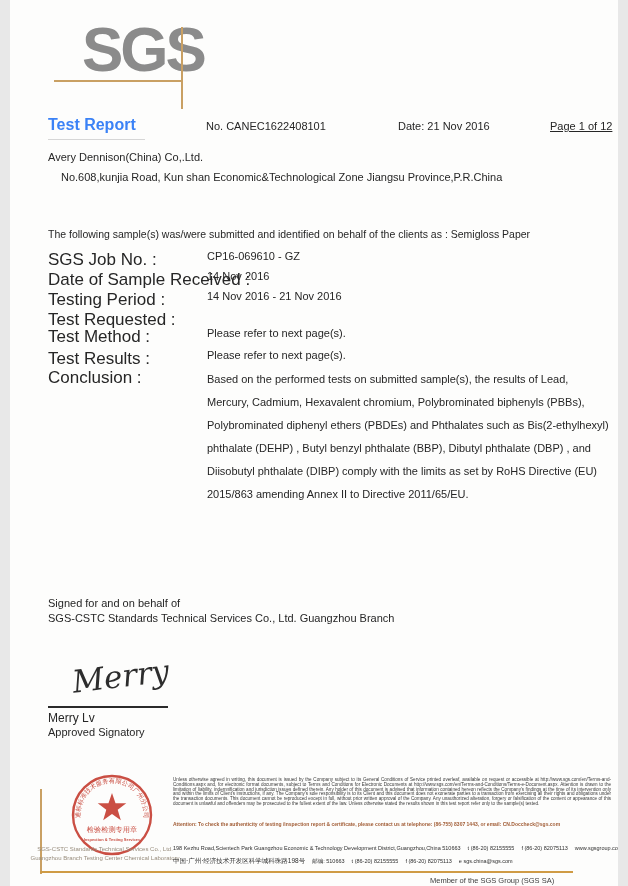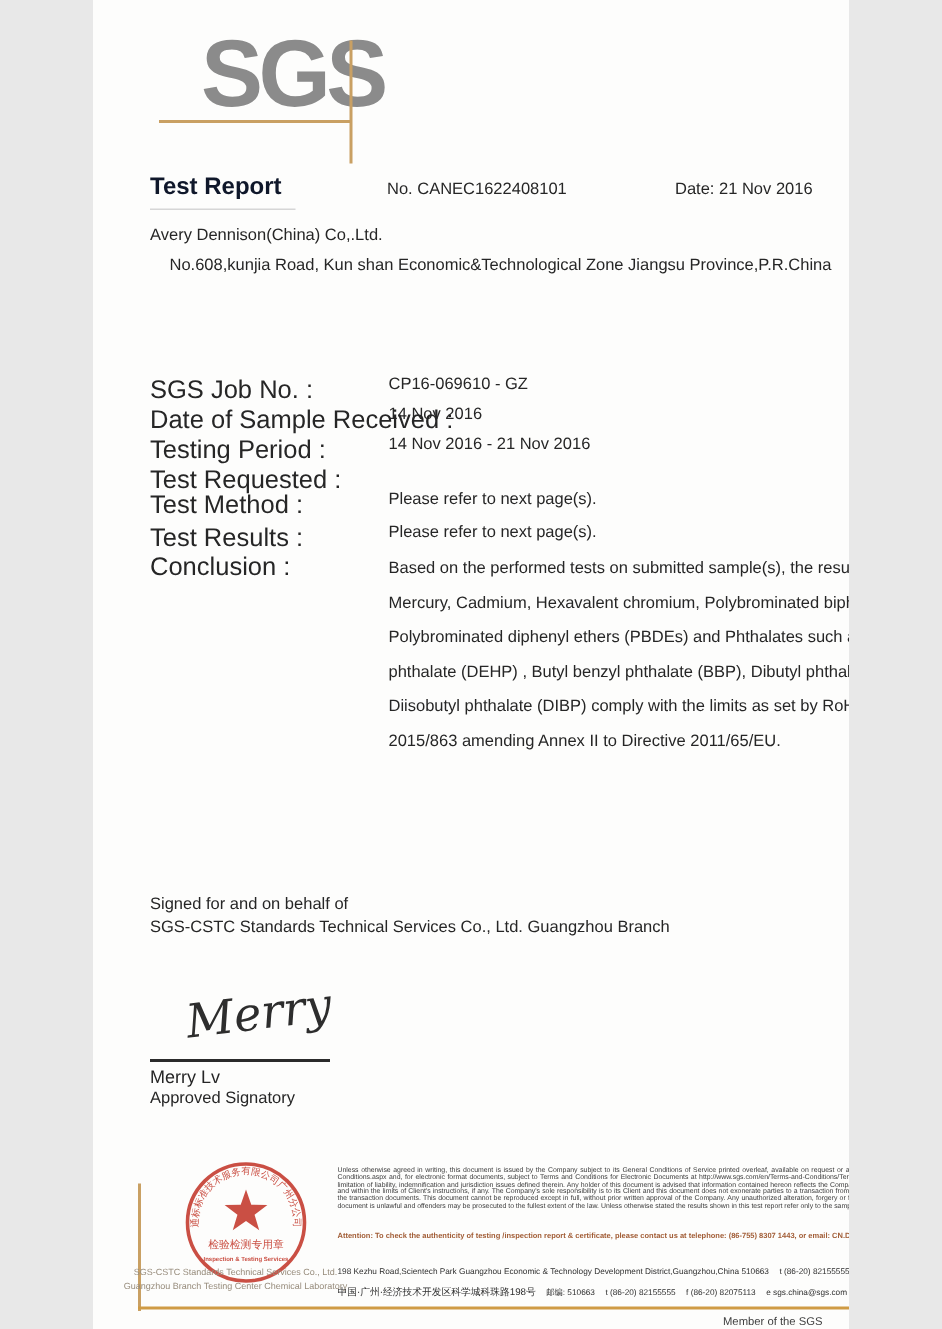--- a/index.html
+++ b/index.html
@@ -1,37 +1,37 @@
 <!DOCTYPE html>
 <html><head>
 <meta charset="utf-8">
 <style>
   * { margin:0; padding:0; box-sizing:border-box; }
   html,body { background:#e8e8e8; }
   .page {
     position:relative;
-    width:504px; height:886px;
+    width:608px; height:886px;
     margin:0 auto;
     background:#fdfdfc;
     overflow:hidden;
     font-family:"Liberation Sans", sans-serif;
     color:#262626;
   }
   
   .logo-text {
     position:absolute; left:72px; top:18px;
     font-size:62px; font-weight:bold; letter-spacing:-3px;
     color:#8b8b8b; line-height:64px;
     transform:scaleY(1.02);
   }
   .logo-hline { position:absolute; left:44px; top:80px; width:128px; height:2px; background:#c9a063; }
   .logo-vline { position:absolute; left:171px; top:27px; width:2px; height:82px; background:#c9a063; }
 
   
-  .report-title { position:absolute; left:38px; top:116px; font-size:16px; font-weight:bold; color:#0f172a; }
+  .report-title { position:absolute; left:38px; top:116px; font-size:16px; font-weight:bold; color:#3b82f6; }
   .title-underline { position:absolute; left:38px; top:139px; width:97px; height:1px; background:#d6d6d6; }
   .hdr-no   { position:absolute; left:196px; top:120px; font-size:11px; }
   .hdr-date { position:absolute; left:388px; top:120px; font-size:11px; }
   .hdr-page { position:absolute; left:540px; top:120px; font-size:11px;text-decoration:underline; }
 
   
   .client-name { position:absolute; left:38px; top:151px; font-size:11px; }
   .client-addr { position:absolute; left:38px; top:171px; font-size:11px;padding-left:13px; }
 
   
@@ -87,20 +87,21 @@
 
   <div class="report-title">Test Report</div>
   <div class="title-underline"></div>
   <div class="hdr-no">No. CANEC1622408101</div>
   <div class="hdr-date">Date: 21 Nov 2016</div>
   <div class="hdr-page">Page 1 of 12</div>
 
   <div class="client-name">Avery Dennison(China) Co,.Ltd.</div>
   <div class="client-addr">No.608,kunjia Road, Kun shan Economic&amp;Technological Zone Jiangsu Province,P.R.China</div>
 
+  <div class="sample-intro">The following sample(s) was/were submitted and identified on behalf of the clients as : Semigloss Paper</div>
 
   <div class="detail-label row0">SGS Job No. :</div>
   <div class="detail-value row0">CP16-069610 - GZ</div>
   <div class="detail-label row1">Date of Sample Received :</div>
   <div class="detail-value row1">14 Nov 2016</div>
   <div class="detail-label row2">Testing Period :</div>
   <div class="detail-value row2">14 Nov 2016 - 21 Nov 2016</div>
   <div class="detail-label row3">Test Requested :</div>
   <div class="detail-label row4">Test Method :</div>
   <div class="detail-value row4">Please refer to next page(s).</div>

